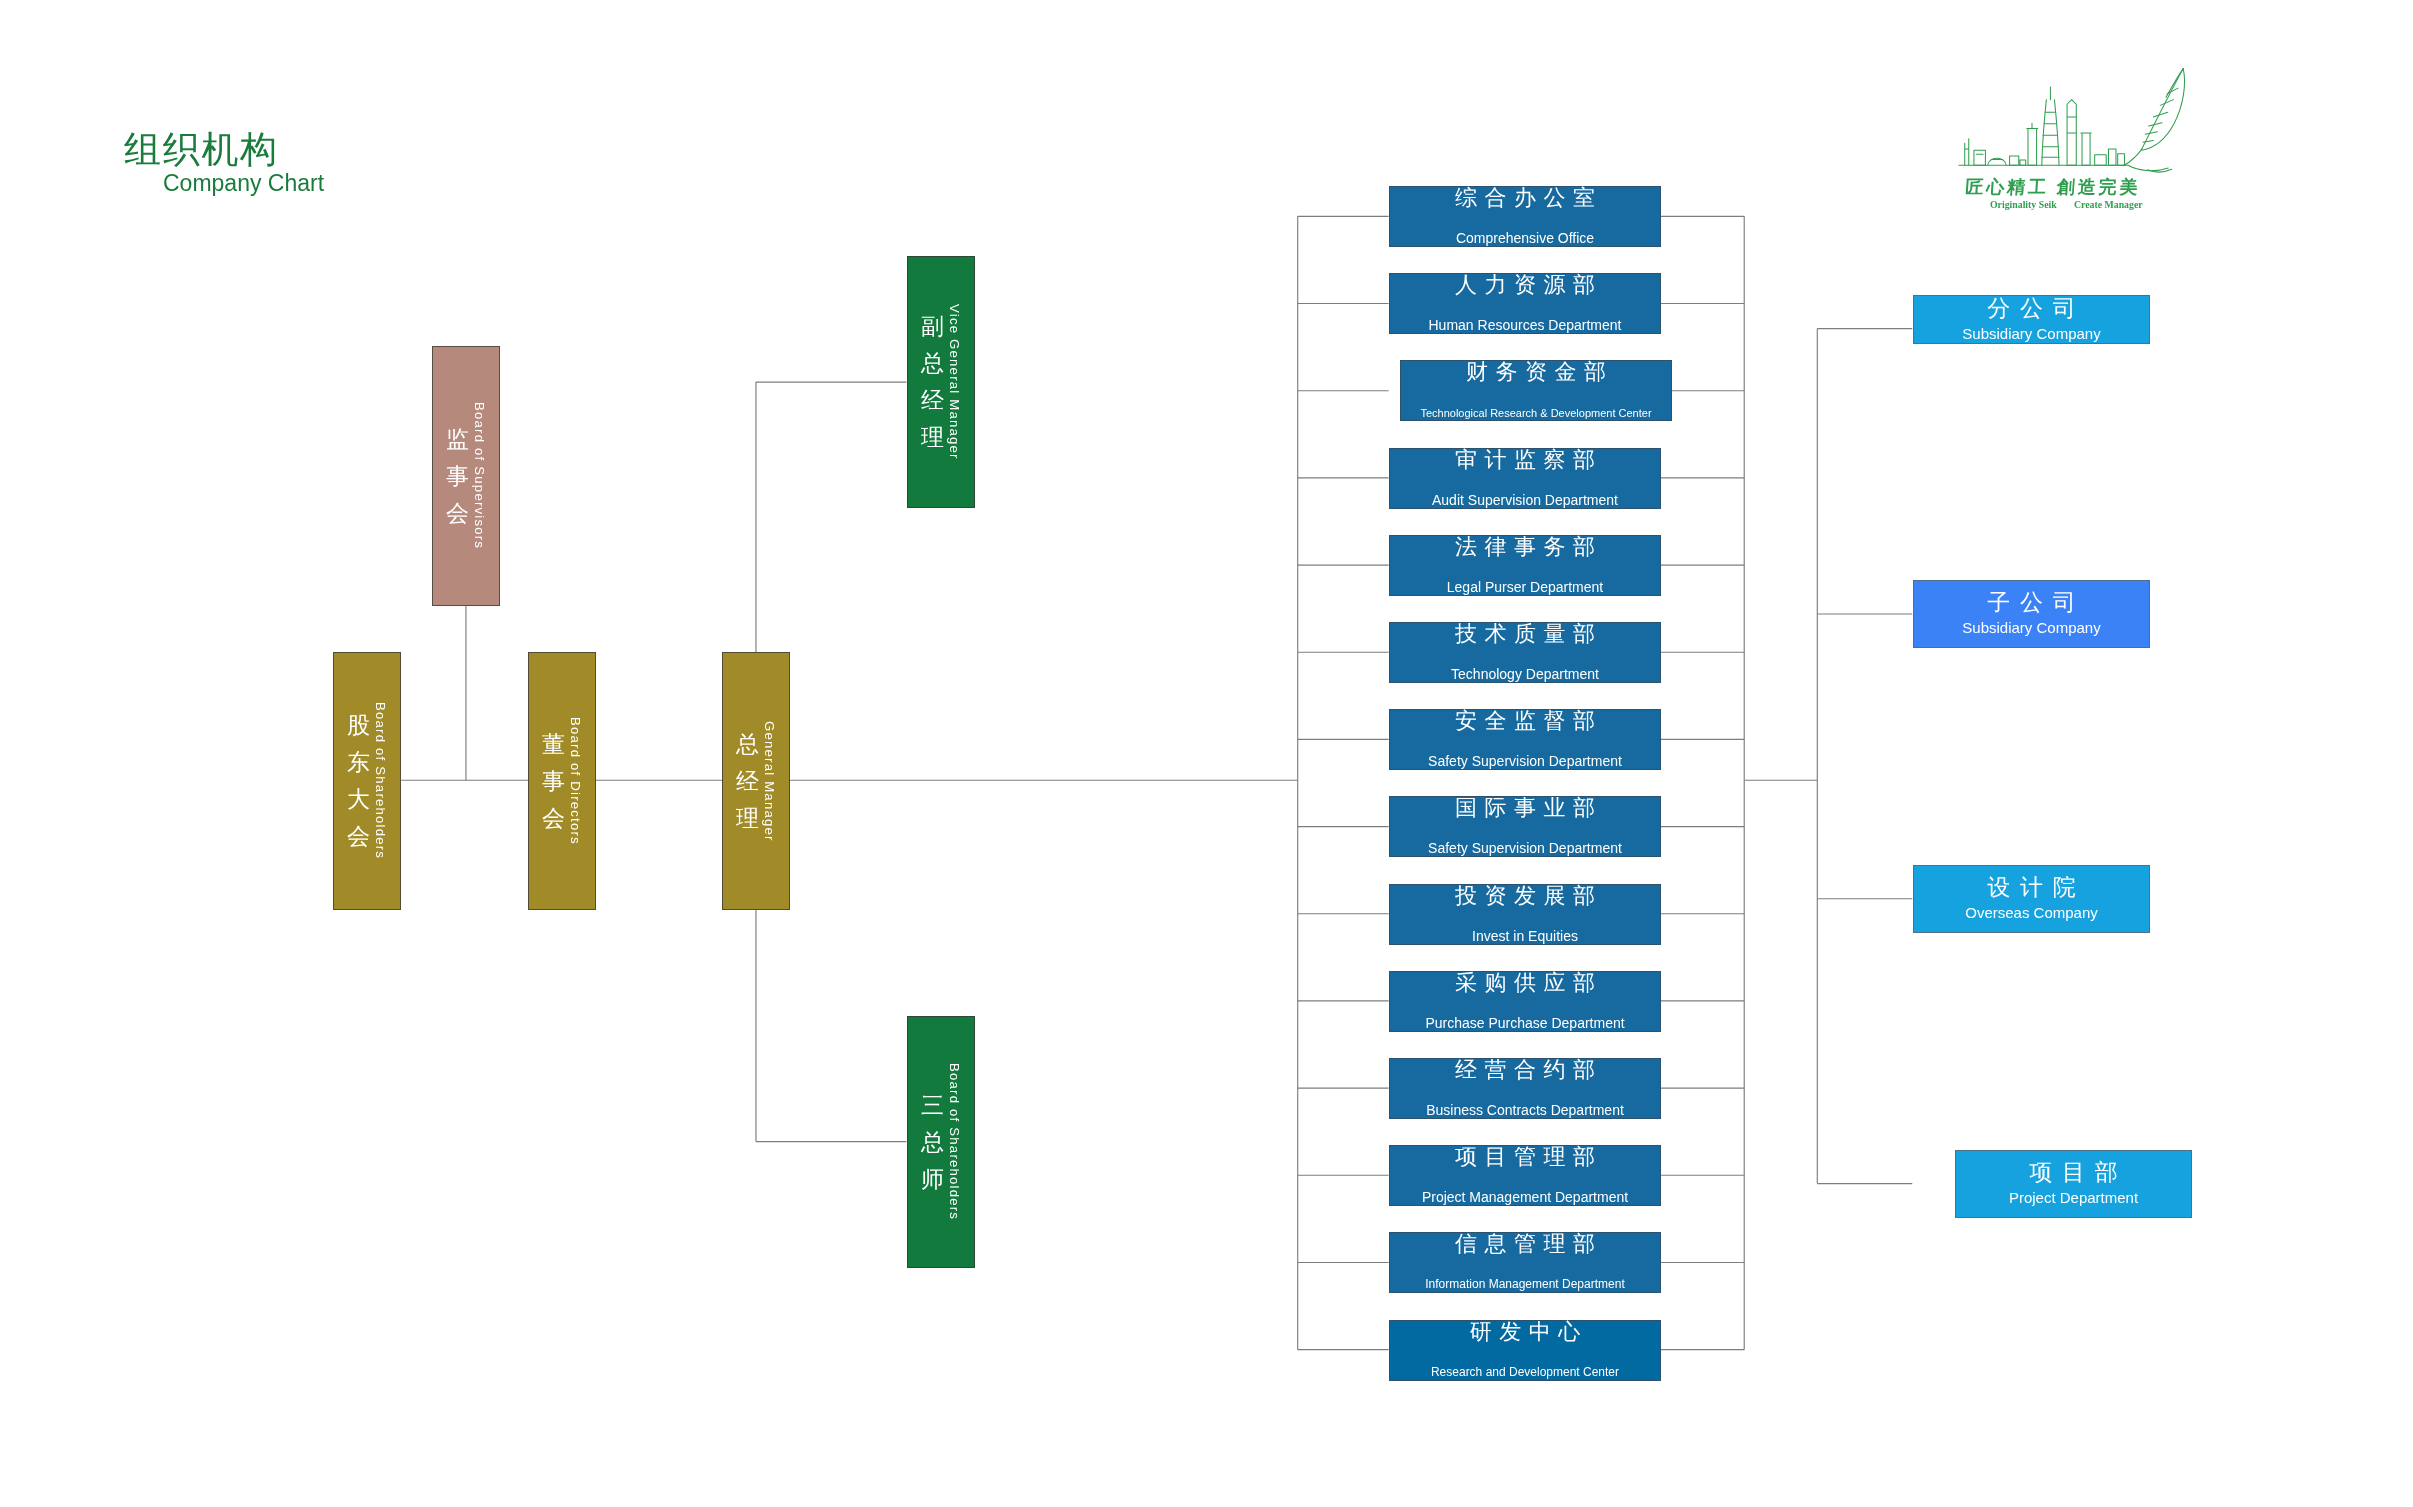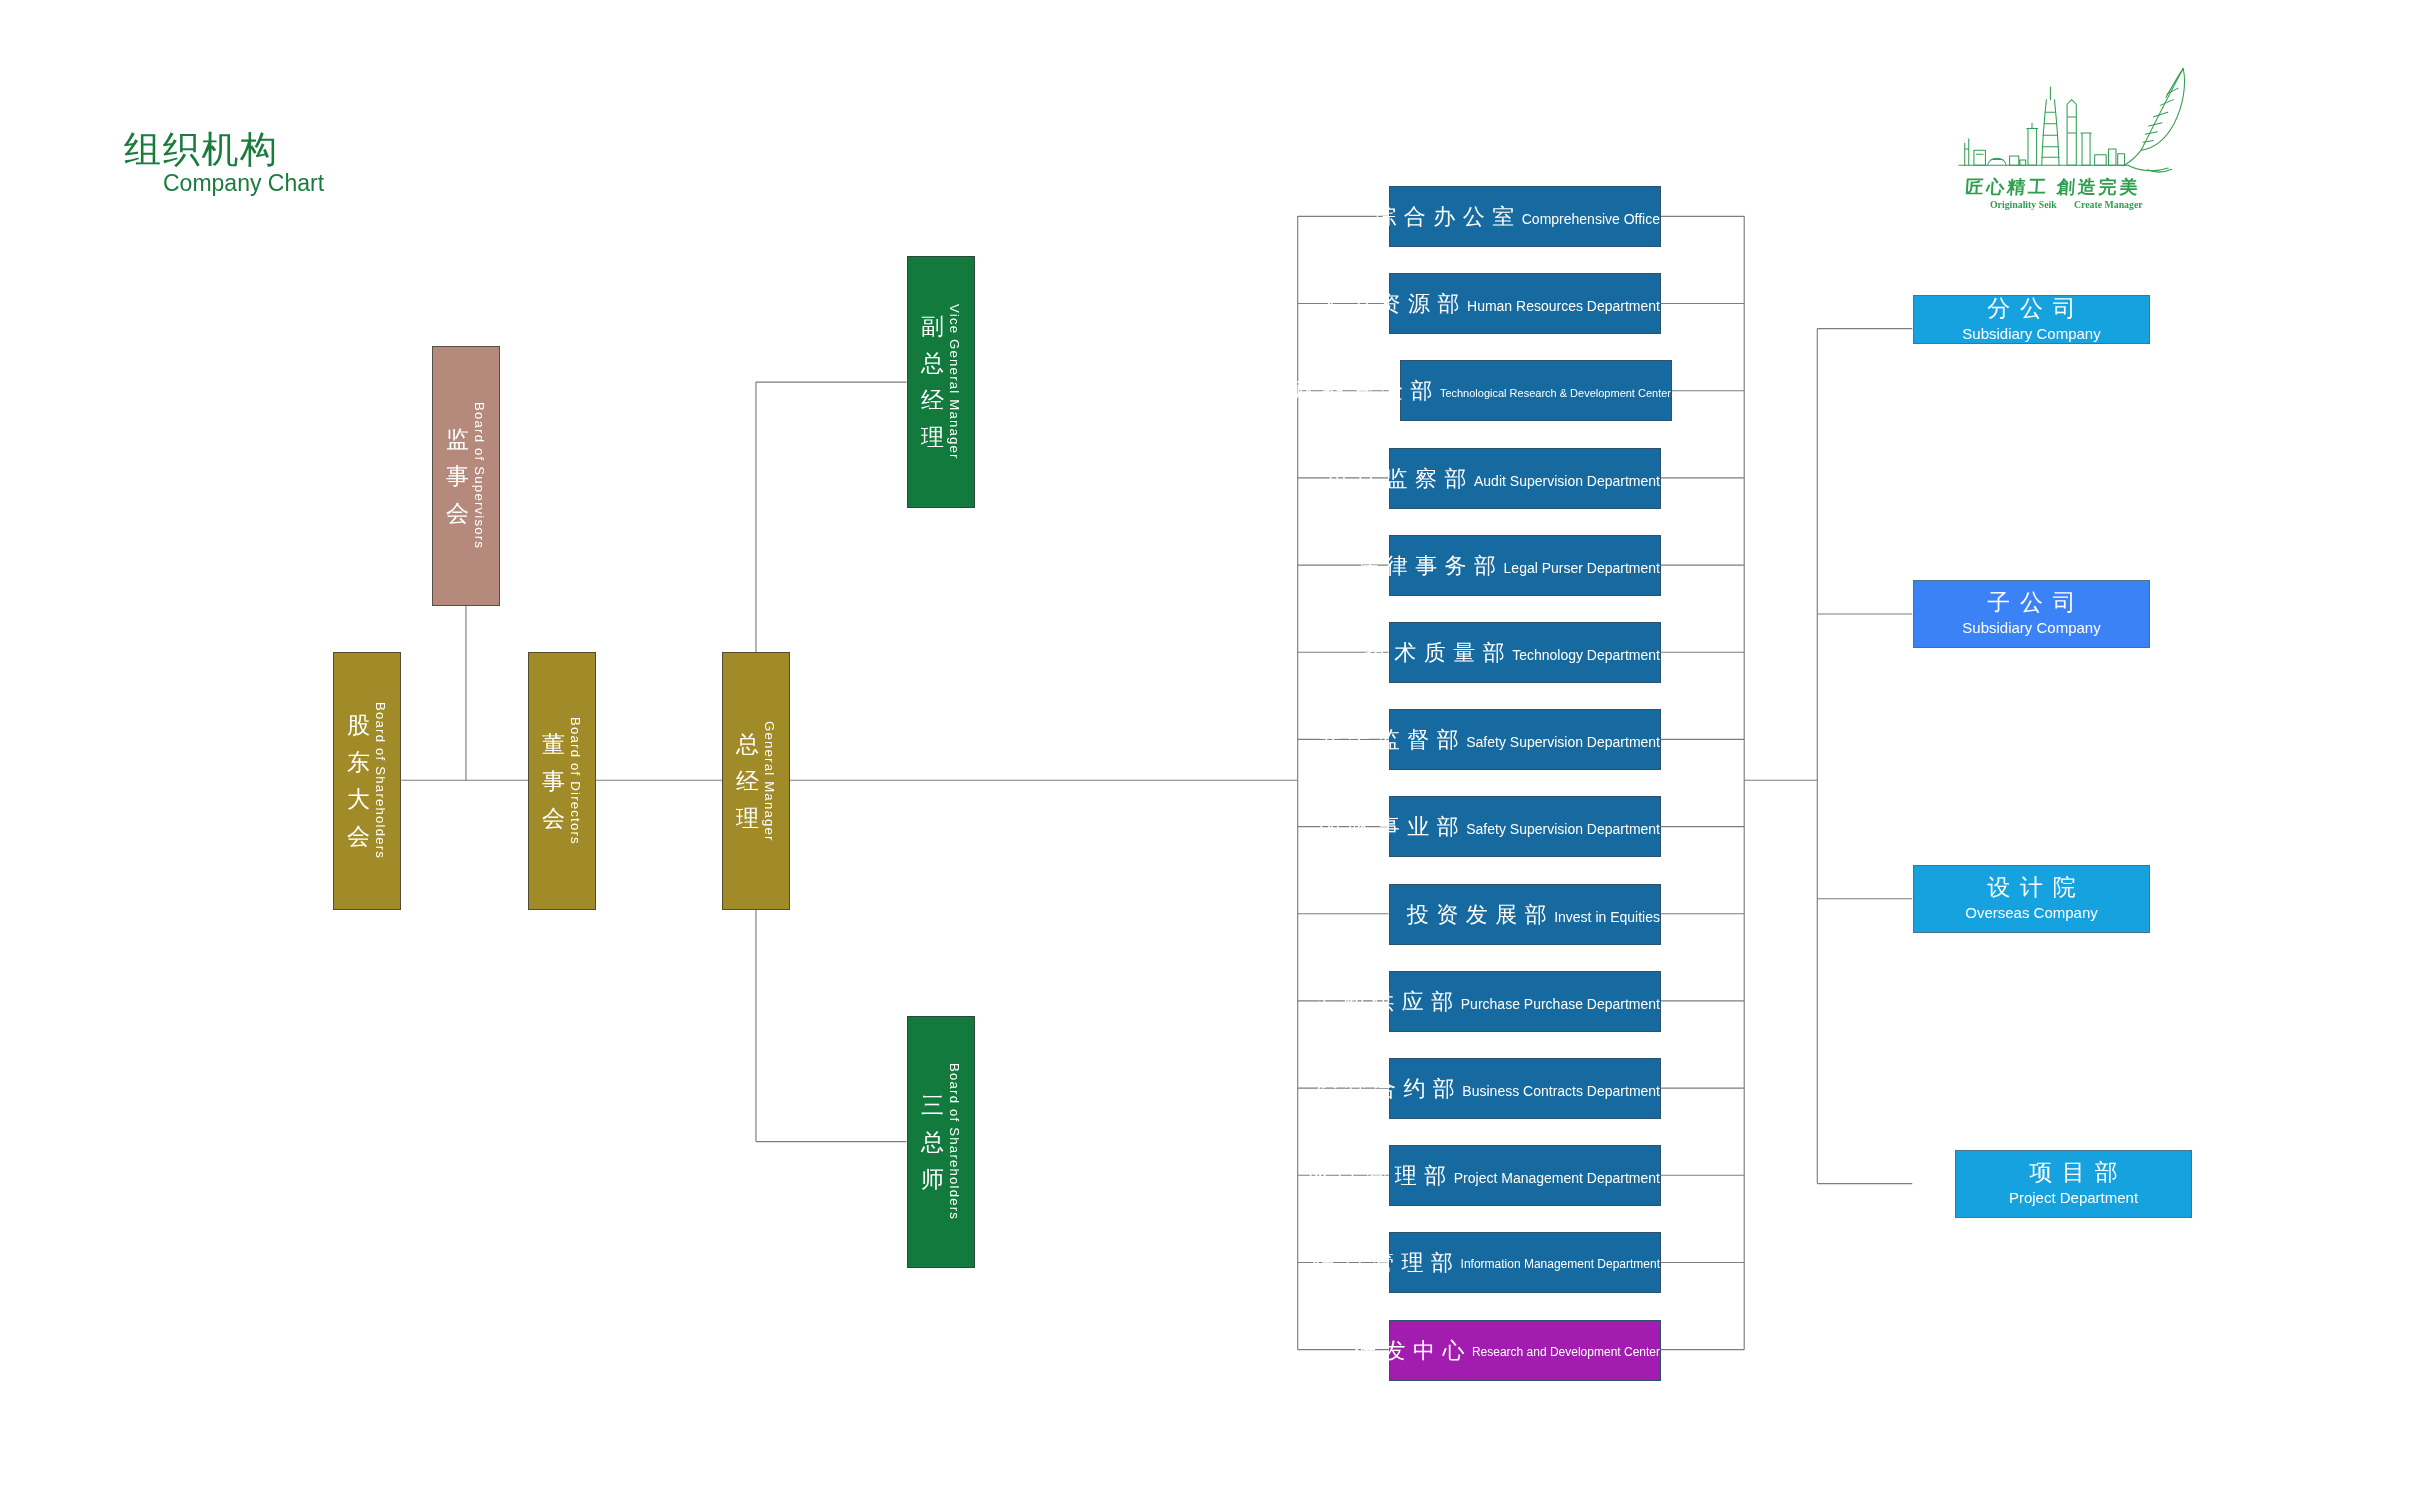--- a/index.html
+++ b/index.html
@@ -8,22 +8,22 @@
   #lines{position:absolute;left:0;top:0;z-index:1;}
   .title-zh{position:absolute;left:124px;top:125px;font-size:37px;letter-spacing:1.7px;z-index:2;}
   .title-en{position:absolute;left:163px;top:170px;font-size:23px;z-index:2;}
   
   .vbox{position:absolute;z-index:2;display:flex;flex-direction:row;align-items:center;
         justify-content:center;gap:4px;color:#fff;border:0.6px solid rgba(55,55,55,.75);
         box-sizing:border-box;}
   .vzh{display:flex;flex-direction:column;align-items:center;gap:14px;font-size:23px;line-height:1;}
   .ven{writing-mode:vertical-rl;text-orientation:mixed;font-size:13.2px;letter-spacing:1.2px;line-height:1;}
   
-  .dept{position:absolute;z-index:2;display:flex;flex-direction:row;align-items:center;
-        justify-content:flex-end;color:#fff;border:0.6px solid #2c526d;box-sizing:border-box;}
+  .dept{position:absolute;z-index:2;display:flex;flex-direction:column;align-items:center;
+        justify-content:space-between;color:#fff;border:0.6px solid #2c526d;box-sizing:border-box;}
   .dzh{font-size:22px;line-height:1;letter-spacing:.34em;text-indent:.34em;white-space:nowrap;}
   .den{font-size:14px;line-height:1.15;margin-top:5.2px;white-space:nowrap;}
   .den.mid{font-size:12px;}
   .den.sml{font-size:11px;}
   
   .aff{position:absolute;z-index:2;display:flex;flex-direction:column;align-items:center;
        justify-content:center;color:#fff;border:0.6px solid #4d7285;box-sizing:border-box;}
   .azh{font-size:23px;line-height:1;letter-spacing:.42em;text-indent:.42em;white-space:nowrap;}
   .aen{font-size:15px;line-height:1.1;margin-top:5.8px;white-space:nowrap;}
   
@@ -183,21 +183,21 @@
     <div class="den">Business Contracts Department</div>
   </div>
       <div class="dept" style="left: 1389px; top: 1145px; width: 272px; height: 61px; background: rgb(22, 106, 159);">
     <div class="dzh">项目管理部</div>
     <div class="den">Project Management Department</div>
   </div>
       <div class="dept" style="left: 1389px; top: 1232px; width: 272px; height: 61px; background: rgb(22, 106, 159);">
     <div class="dzh">信息管理部</div>
     <div class="den mid">Information Management Department</div>
   </div>
-      <div class="dept" style="left: 1389px; top: 1320px; width: 272px; height: 61px; background: #a21caf;">
+      <div class="dept" style="left: 1389px; top: 1320px; width: 272px; height: 61px; background: #0369a1;">
     <div class="dzh">研发中心</div>
     <div class="den mid">Research and Development Center</div>
   </div>
     </div>
   <div id="affiliates">
       <div class="aff" style="left: 1913px; top: 295px; width: 237px; height: 49px; background: rgb(22, 162, 222);">
     <div class="azh">分公司</div>
     <div class="aen">Subsidiary Company</div>
   </div>
       <div class="aff" style="left: 1913px; top: 580px; width: 237px; height: 68px; background: #3b82f6;">

